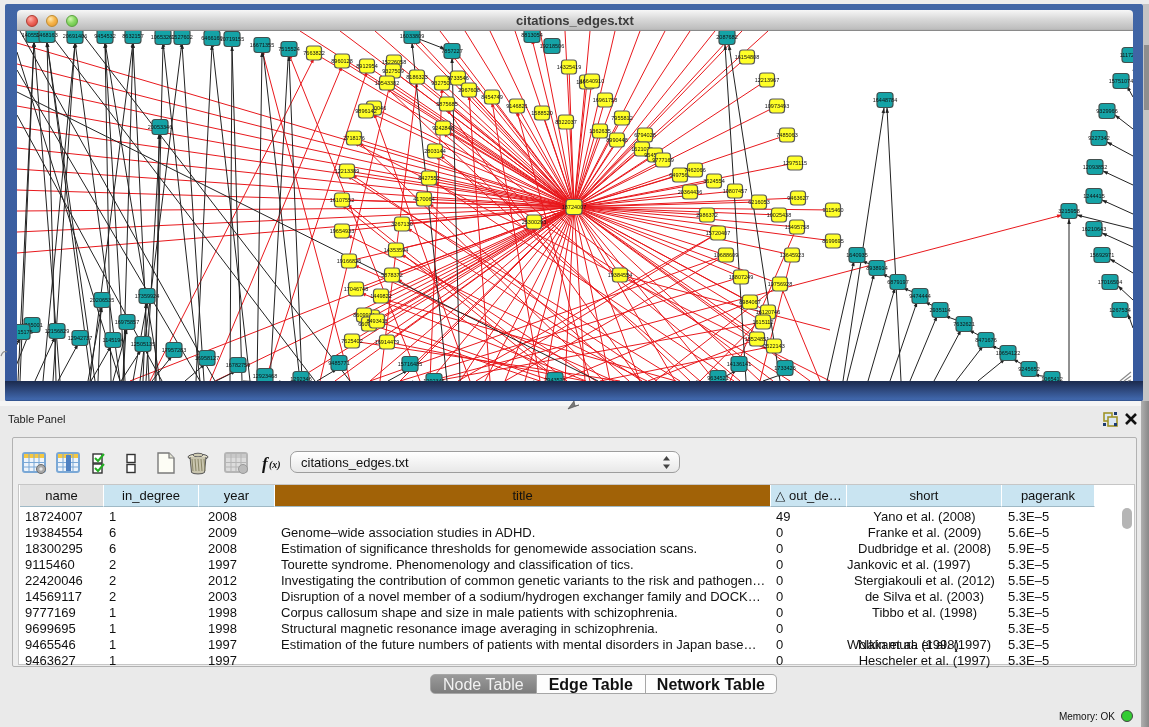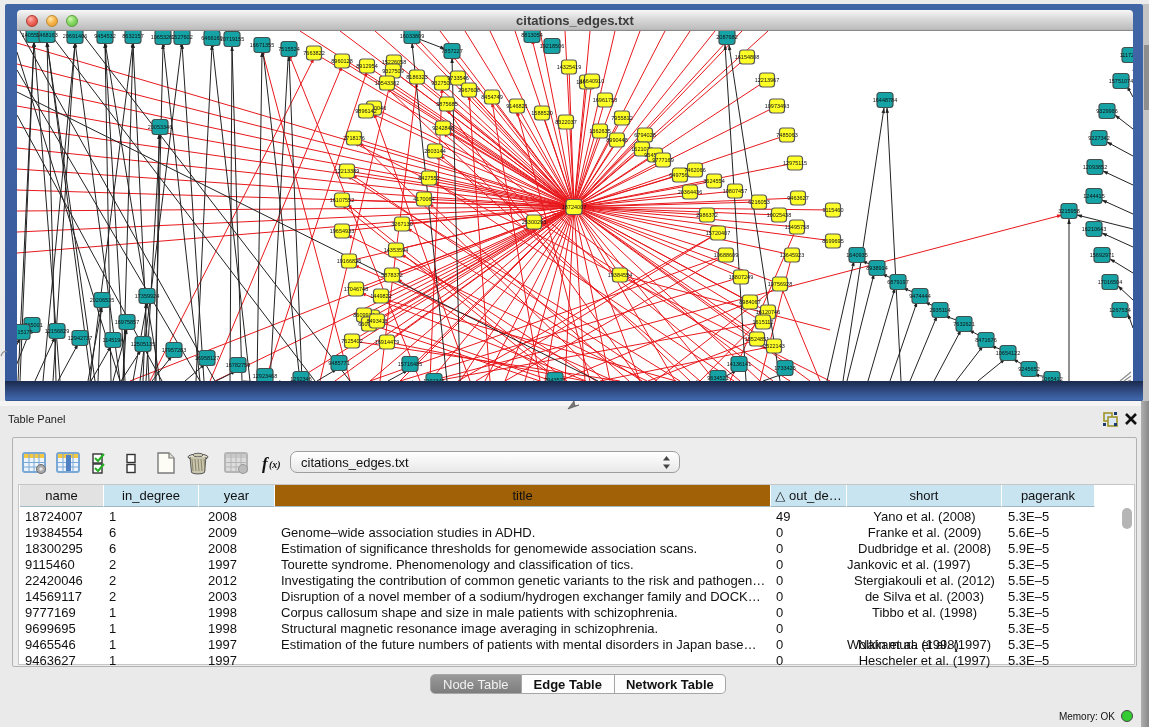--- a/index.html
+++ b/index.html
@@ -15,21 +15,21 @@
 .grip{position:absolute;right:11px;top:366px;width:14px;height:12px;z-index:5}
 .tp{position:absolute;left:0;top:401px;width:1149px;height:326px;background:#eaeaea}
 .tptitle{position:absolute;left:8px;top:12px;font-size:11px;color:#1c1c1c}
 .panel{position:absolute;left:12px;top:36px;width:1125px;height:230px;
  background:#ededed;border:1px solid #b2b2b2;border-radius:2px}
 .tablebox{position:absolute;left:5px;top:46px;width:1117px;height:181px;background:#fff;
  border:1px solid #c6c6c6}
 .hdr{position:absolute;top:0;height:22px;font-size:13px;color:#111;text-align:center;
  line-height:22px;background:#c9e4f1;border-right:1px solid #fff;border-bottom:1px solid #9fb9c6}
 .row{position:absolute;font-size:13px;color:#111;height:16px;line-height:16px;white-space:nowrap;overflow:hidden}
-.tabs{position:absolute;left:430px;top:273px;height:20px;display:flex;font-size:13px;font-weight:bold}
+.tabs{position:absolute;left:430px;top:273px;height:20px;display:flex;font-size:16px;font-weight:bold}
 .tab{height:20px;line-height:19px;padding:0 12px;background:#fdfdfd;border:1px solid #a6a6a6;
  border-left:none;color:#111}
 .mem{position:absolute;right:34px;top:310px;font-size:10px;color:#111}
 </style></head><body>
 <div class="win">
  <div class="tbar">
   <div class="tl" style="left:9px;background:radial-gradient(circle at 35% 30%,#ffb2aa,#ee6a5f 45%,#d2362b);border:1px solid #b03a30"></div>
   <div class="tl" style="left:29px;background:radial-gradient(circle at 35% 30%,#ffe9b0,#f6b64c 45%,#e1912c);border:1px solid #c08b2e"></div>
   <div class="tl" style="left:49px;background:radial-gradient(circle at 35% 30%,#d2f6b2,#88d963 45%,#5cb83e);border:1px solid #5ba23f"></div>
   <div class="title">citations_edges.txt</div>

